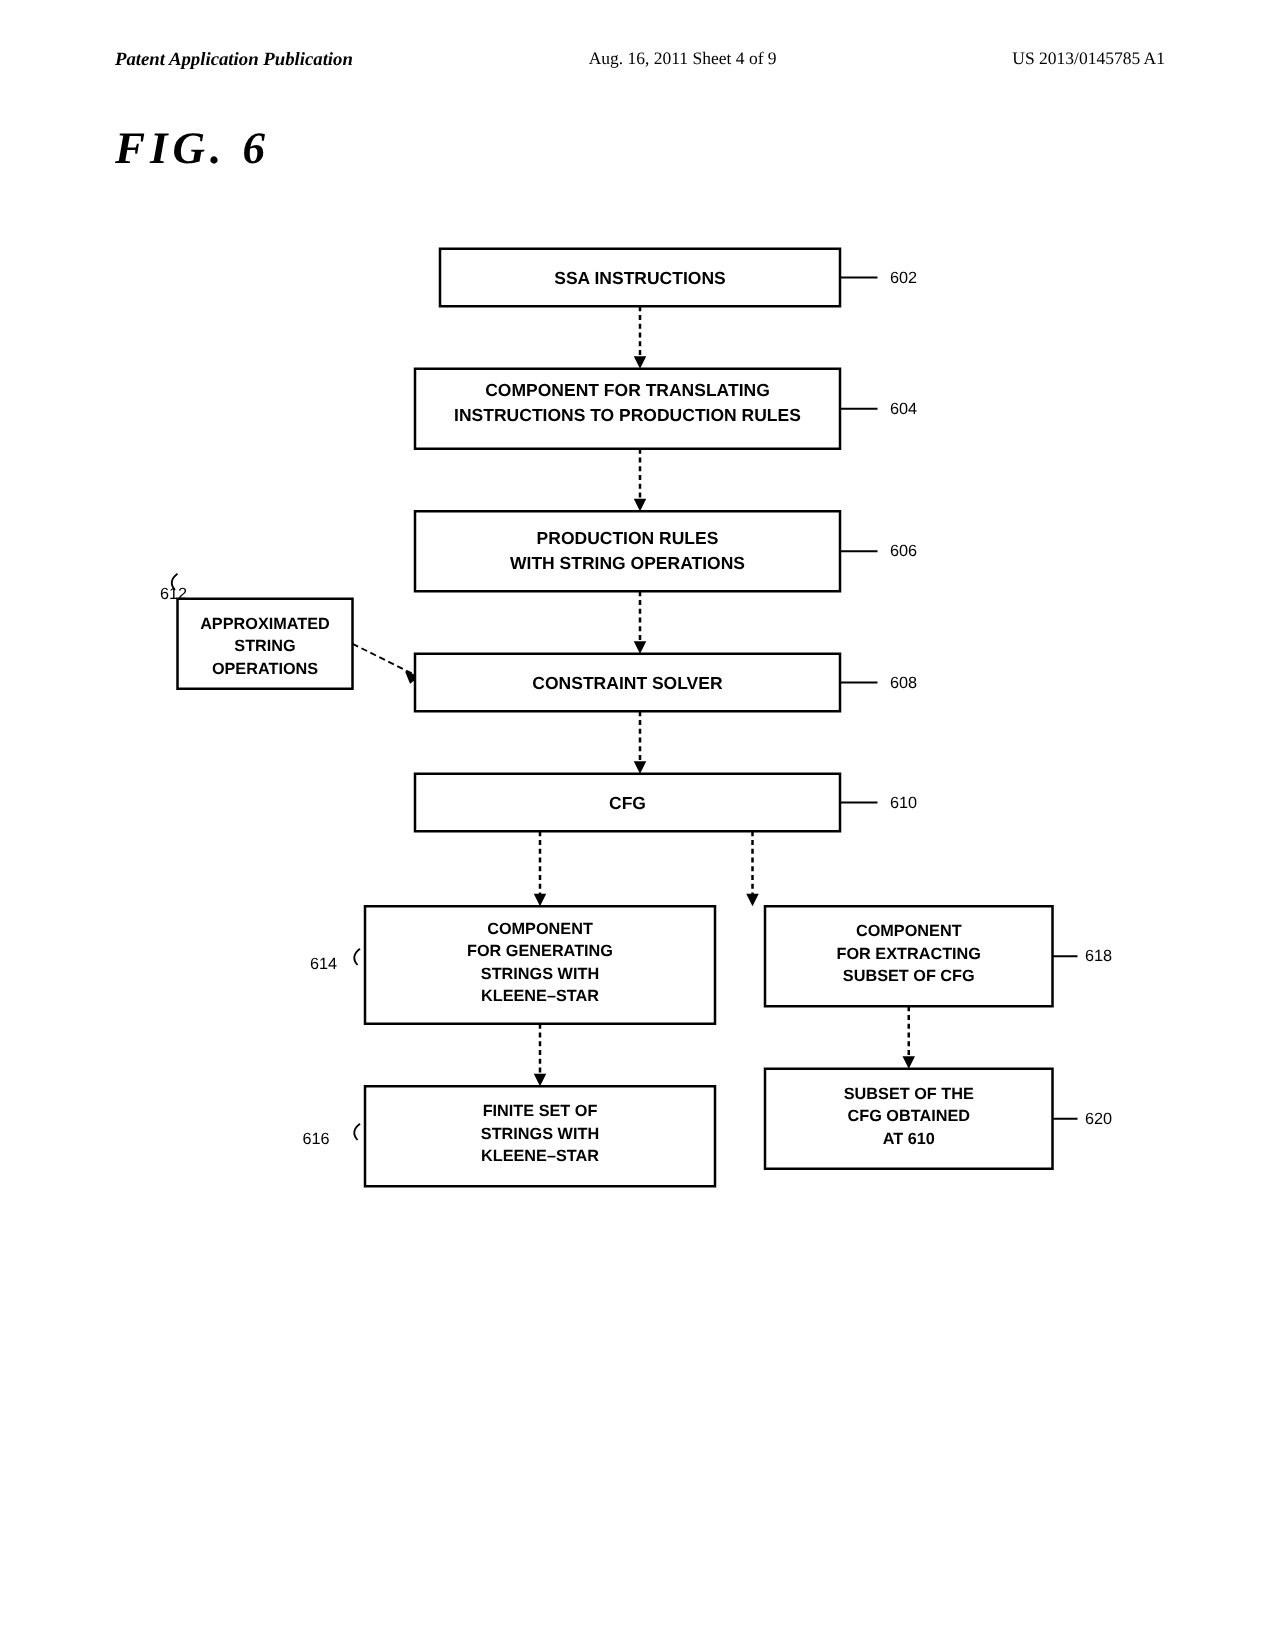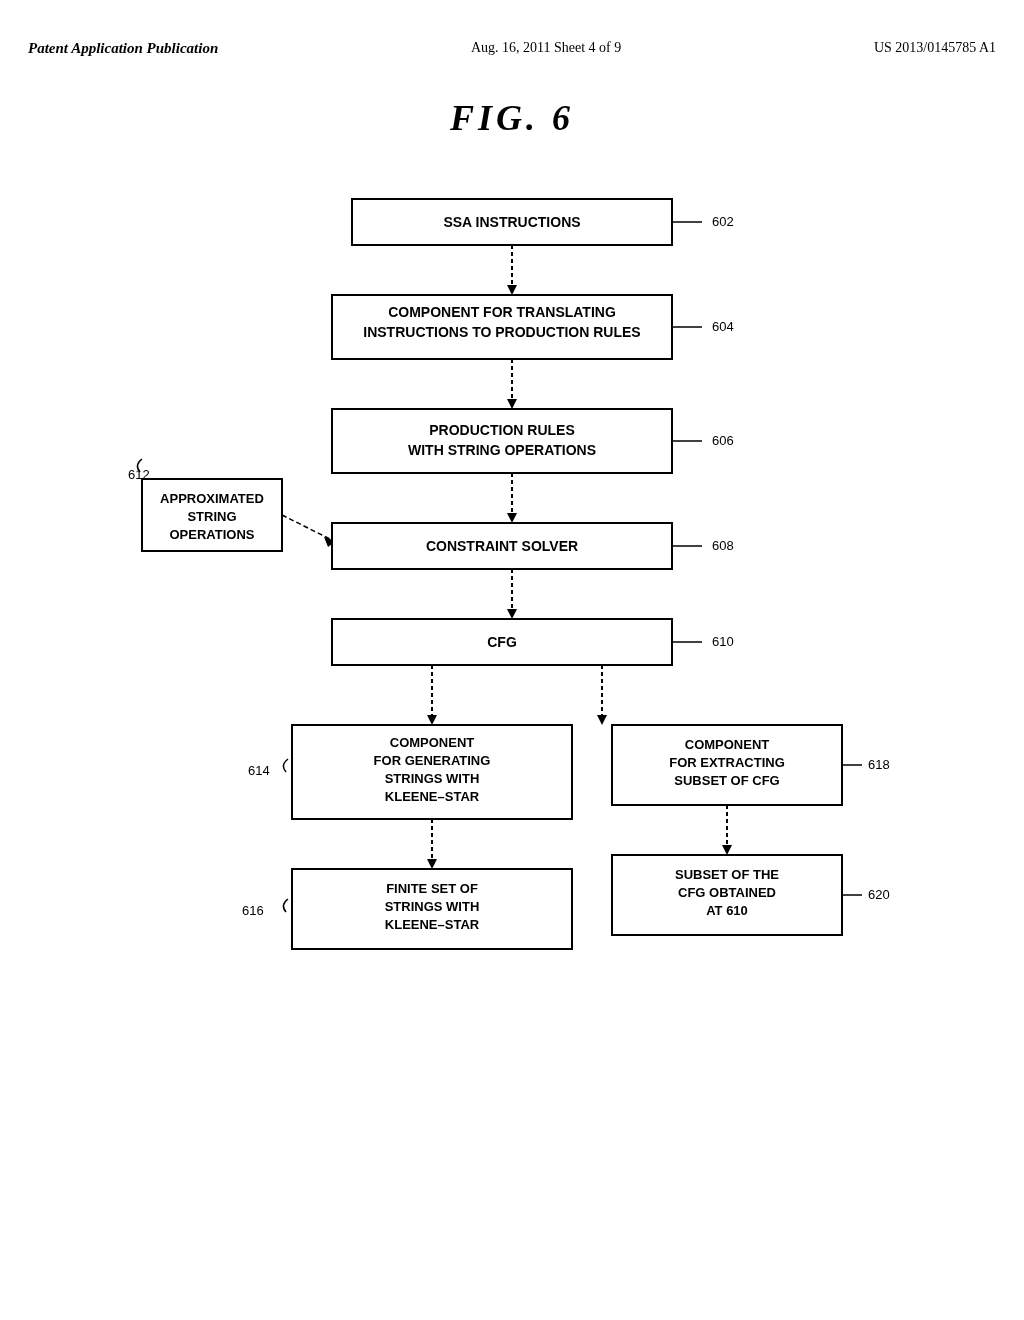--- a/index.html
+++ b/index.html
@@ -9,39 +9,38 @@
       width: 1024px;
       height: 1320px;
       overflow: hidden;
       position: relative;
     }
 
     .page {
       width: 1024px;
       height: 1320px;
       position: relative;
-      padding: 40px 28px;
+      padding: 40px 92px;
     }
 
     
     .header {
       display: flex;
       justify-content: space-between;
       align-items: flex-start;
       margin-bottom: 10px;
       font-size: 14px;
       font-style: italic;
     }
     .header-left { font-style: italic; font-weight: bold; font-size: 15px; }
     .header-center { font-style: normal; font-size: 14px; }
     .header-right { font-style: normal; font-size: 14px; }
 
     
     .fig-title {
-      text-align: center;
       font-size: 36px;
       font-style: italic;
       font-weight: bold;
       margin: 40px 0 50px 0;
       letter-spacing: 4px;
     }
 
     
     .diagram {
       position: relative;

